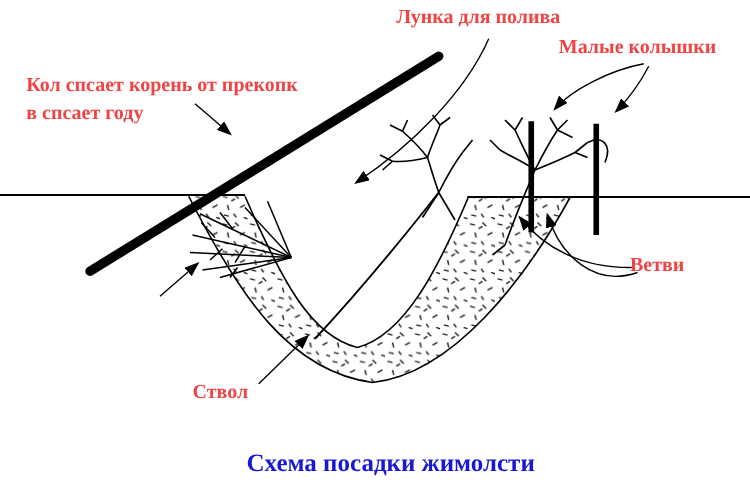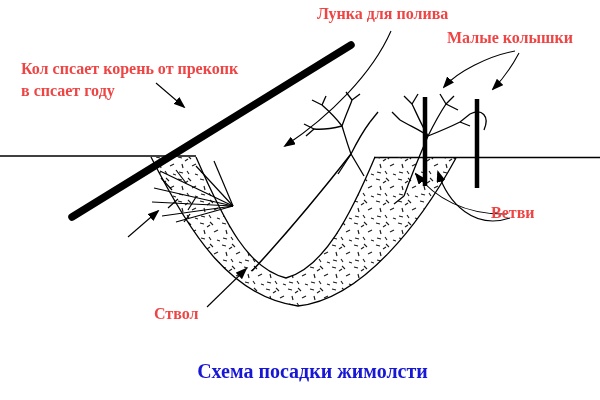--- a/index.html
+++ b/index.html
@@ -120,16 +120,16 @@
     <div>в спсает году</div>
   </div>
 
   <div class="lbl" style="left:317px;top:4px;">Лунка для полива</div>
 
   <div class="lbl" style="left:447px;top:28px;text-align:right;">Малые колышки</div>
 
 
   <div class="lbl" style="left:154px;top:304px;">Ствол</div>
 
-  <div class="lbl" style="left:491px;top:203px;">Ветви</div>
+  <div class="lbl" style="left:504px;top:203px;">Ветви</div>
 
   <div class="title">Схема посадки жимолсти</div>
 </div>
 
 </body></html>

